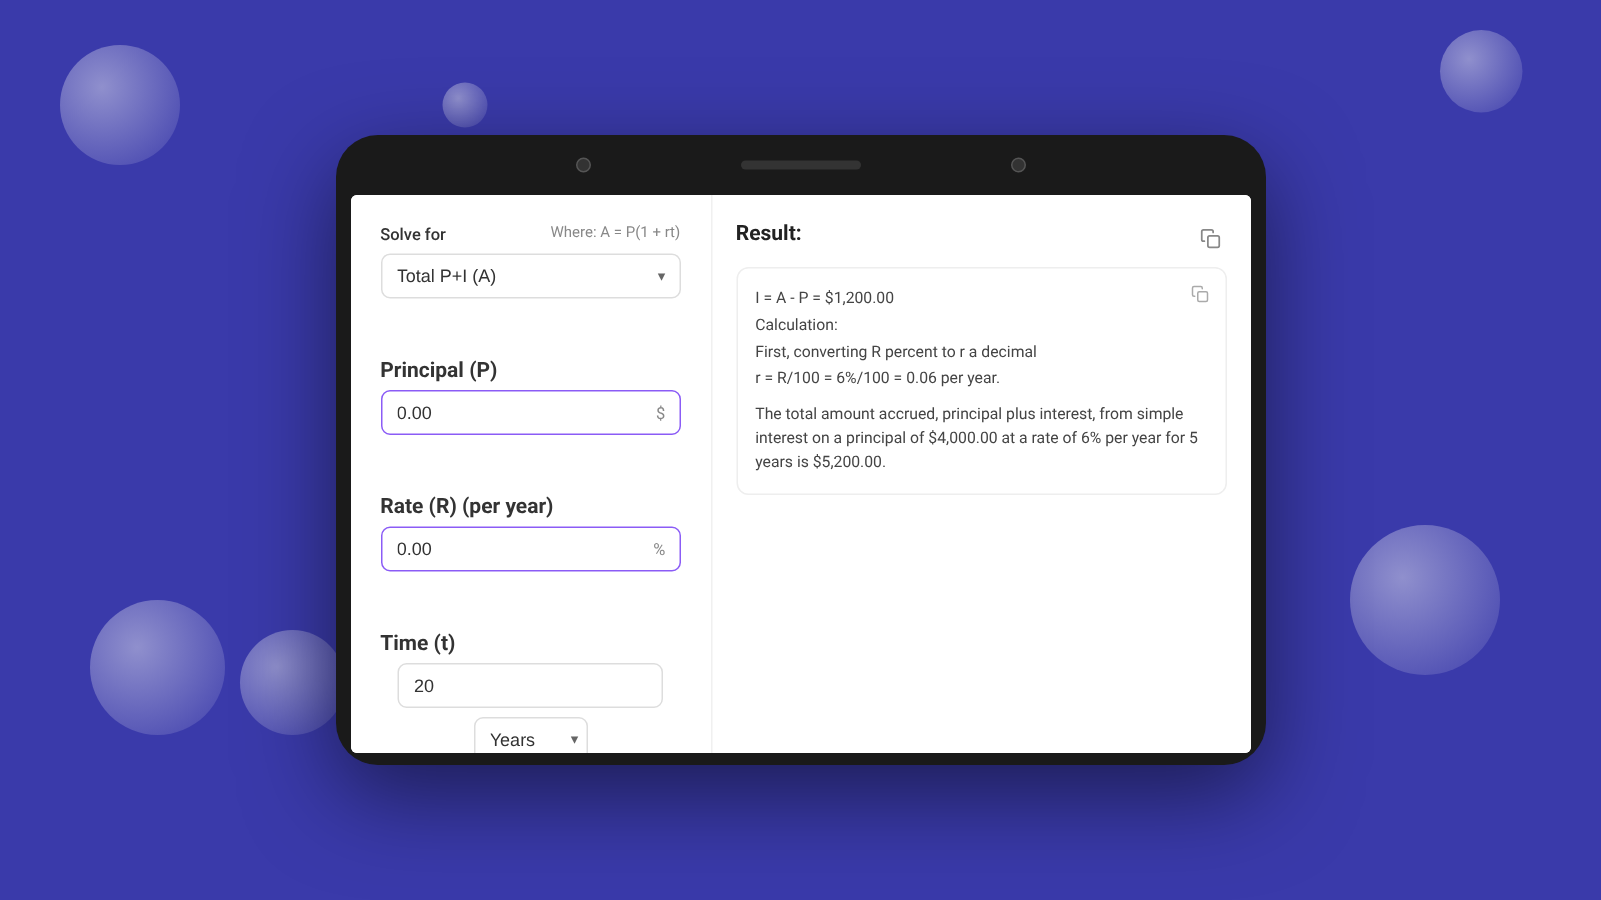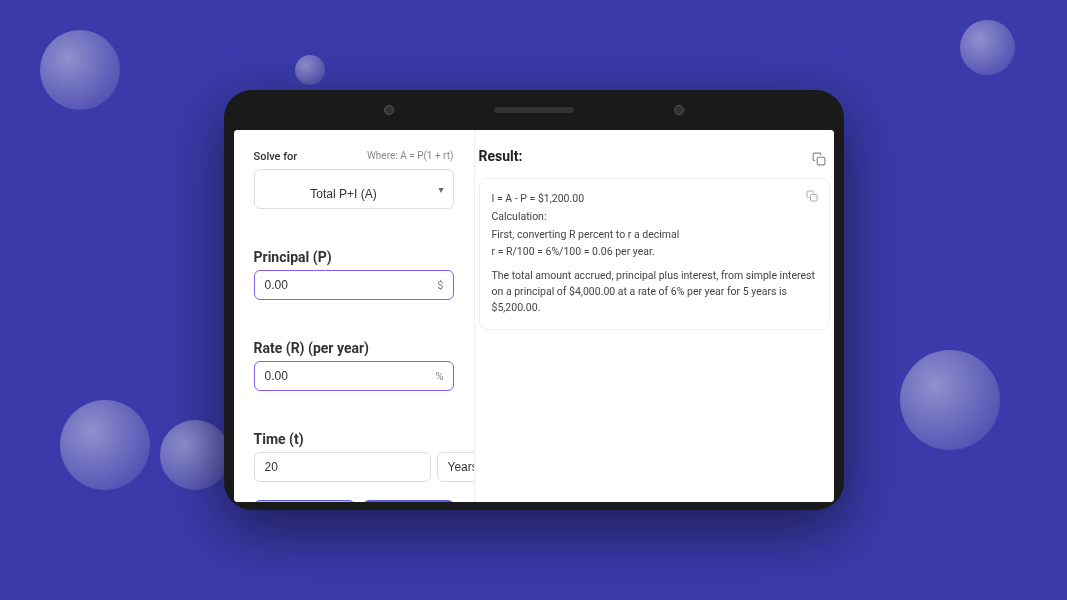--- a/index.html
+++ b/index.html
@@ -129,29 +129,28 @@
       font-size: 10px;
       color: #888;
     }
 
     .select-wrapper {
       position: relative;
     }
 
     .custom-select {
       width: 100%;
-      padding: 17px 30px 7px 10px;
+      padding: 7px 30px 7px 10px;
       border: 1px solid #ddd;
       border-radius: 6px;
       font-size: 12px;
       color: #333;
       background: white;
       appearance: none;
       cursor: pointer;
-      text-align: center;
     }
 
     .select-chevron {
       position: absolute;
       right: 10px;
       top: 50%;
       transform: translateY(-50%);
       pointer-events: none;
       color: #666;
       font-size: 10px;
@@ -190,21 +189,22 @@
     .input-suffix {
       position: absolute;
       right: 10px;
       font-size: 11px;
       color: #888;
     }
 
     .time-wrapper {
       display: flex;
       gap: 6px;
-      align-items: flex-start;
+      align-items: center;
+      flex-direction: column;
     }
 
     .time-input {
       flex: 1;
       padding: 7px 10px;
       border: 1px solid #ddd;
       border-radius: 6px;
       font-size: 12px;
       color: #333;
       background: white;
@@ -252,21 +252,21 @@
       background: #5b5be6;
       color: #ffffff;
       font-size: 16px;
       font-weight: 600;
       cursor: pointer;
     }
 
     
     .right-panel {
       flex: 1;
-      padding: 18px 4px;
+      padding: 18px 16px;
       background: white;
       display: flex;
       flex-direction: column;
       gap: 10px;
       border-left: 1px solid #f0f0f0;
       position: relative;
     }
 
     .result-main {
       position: relative;

